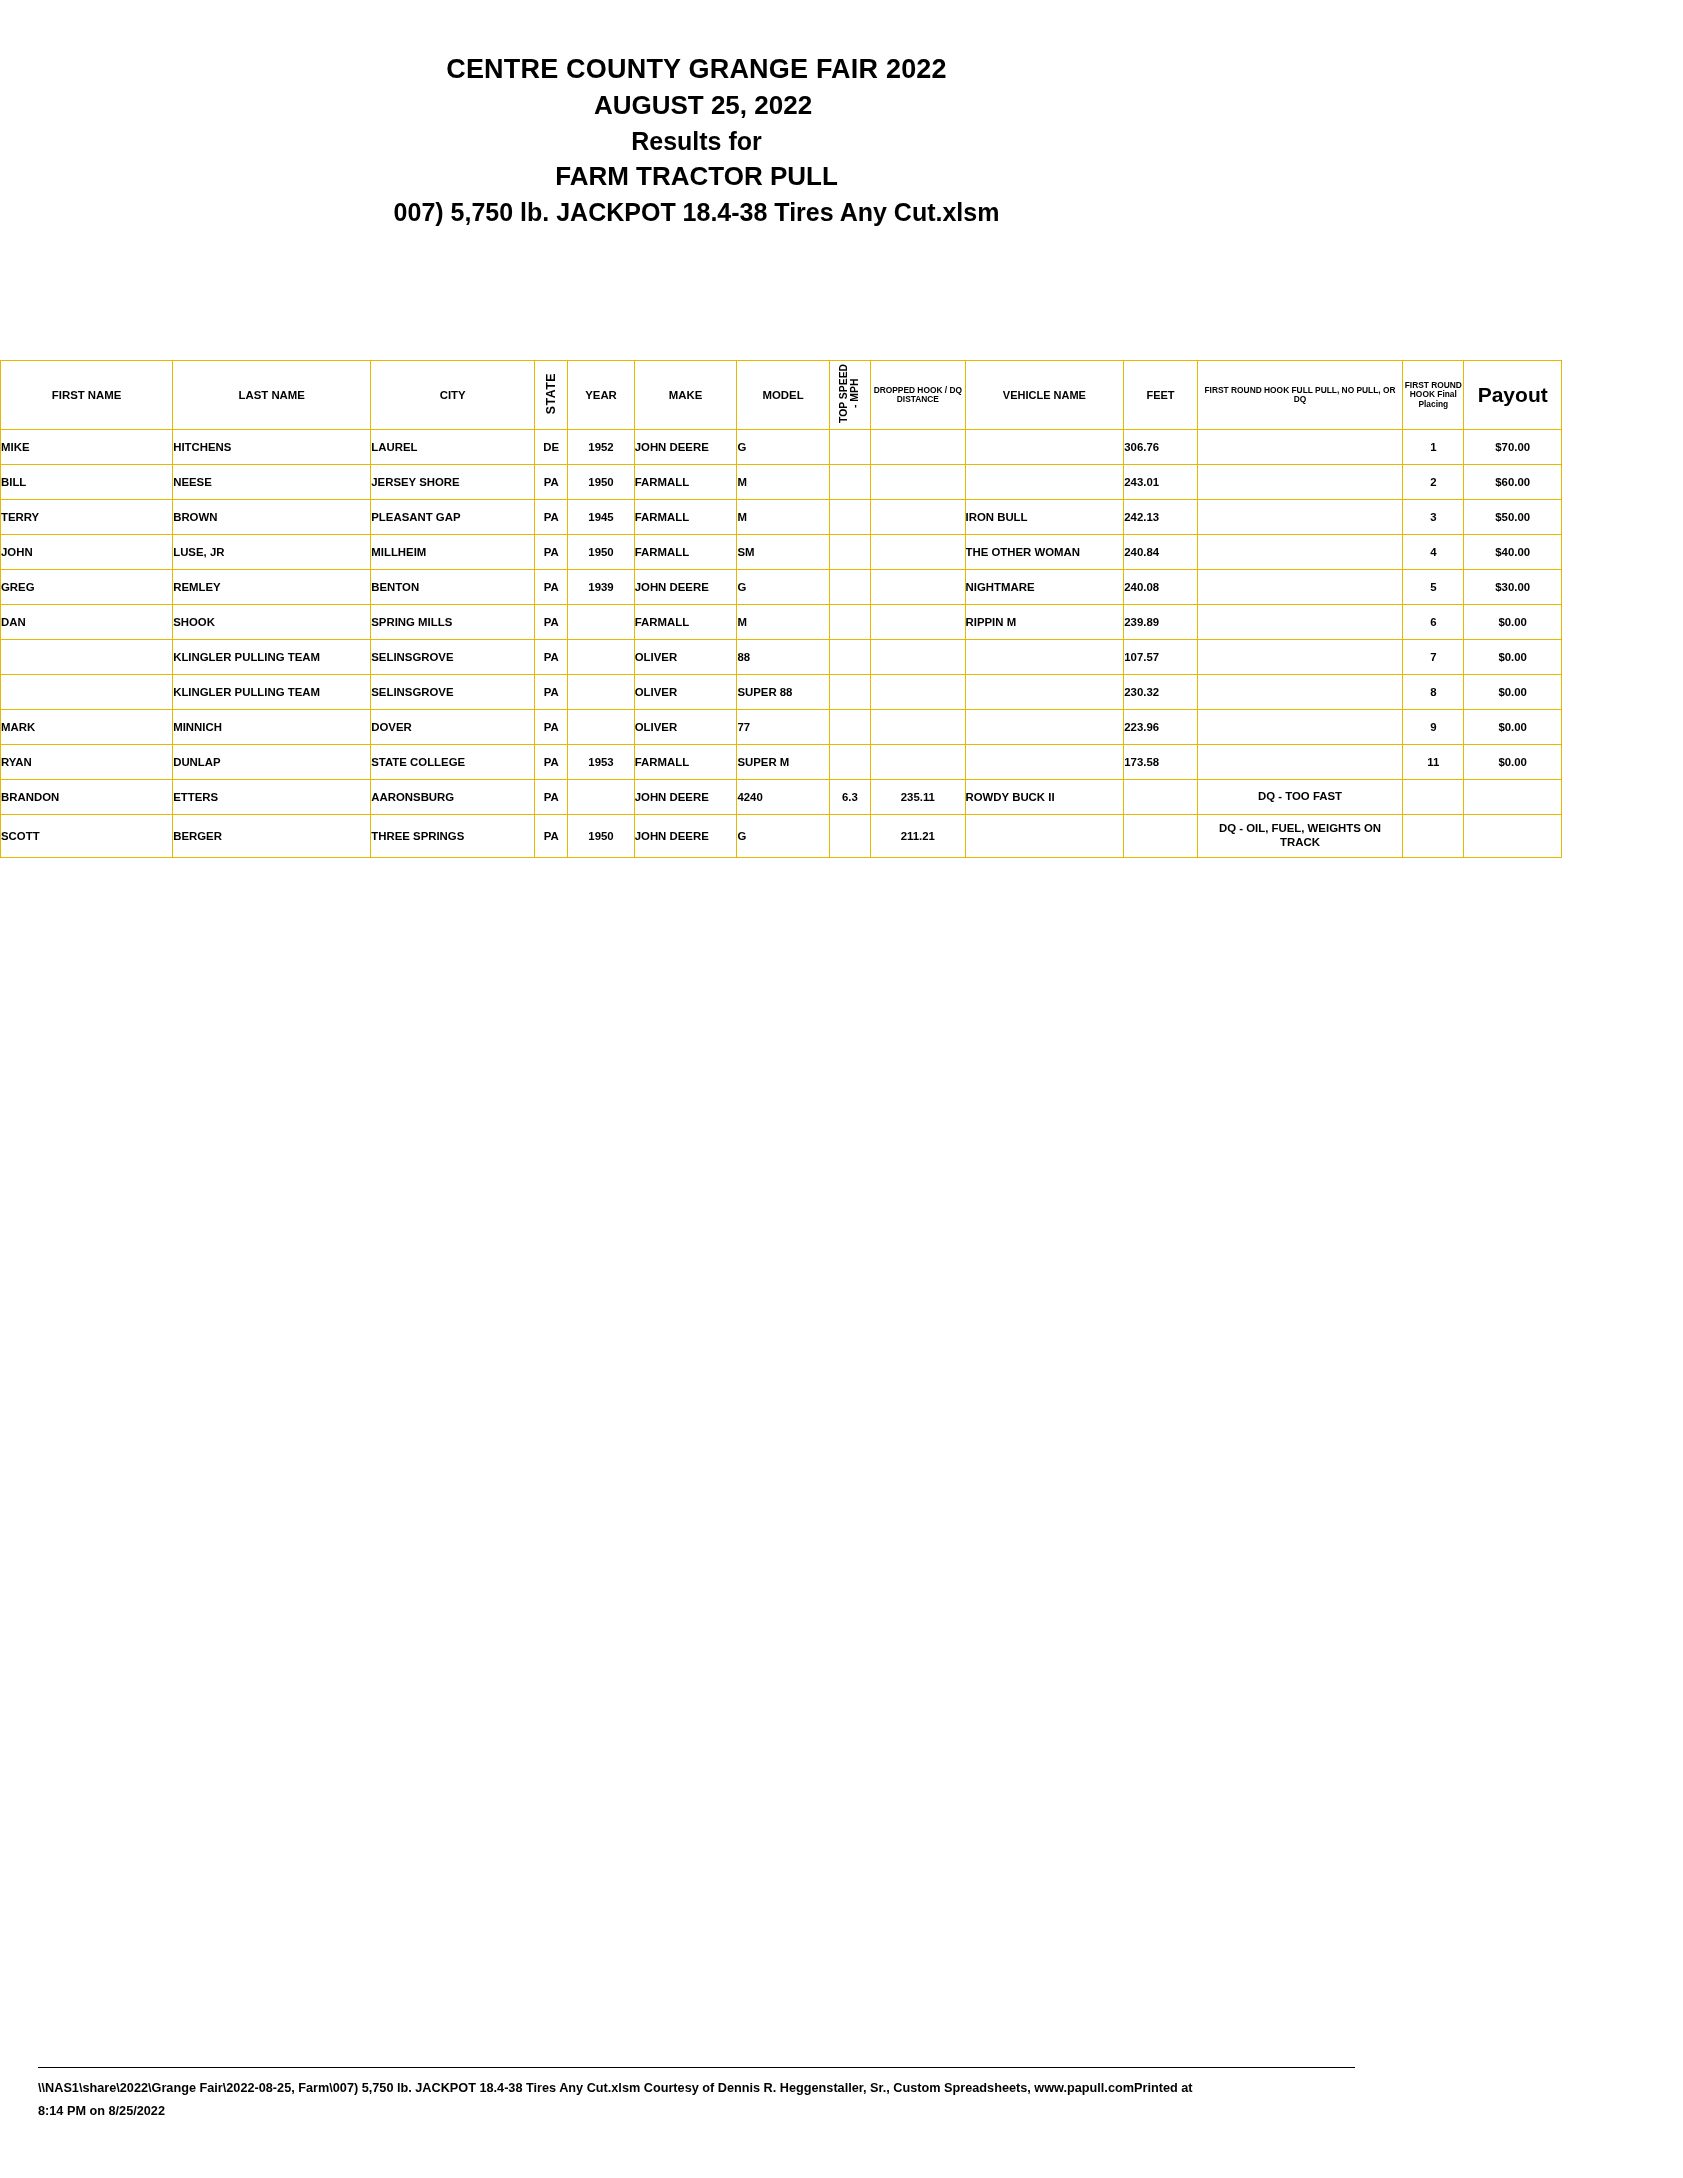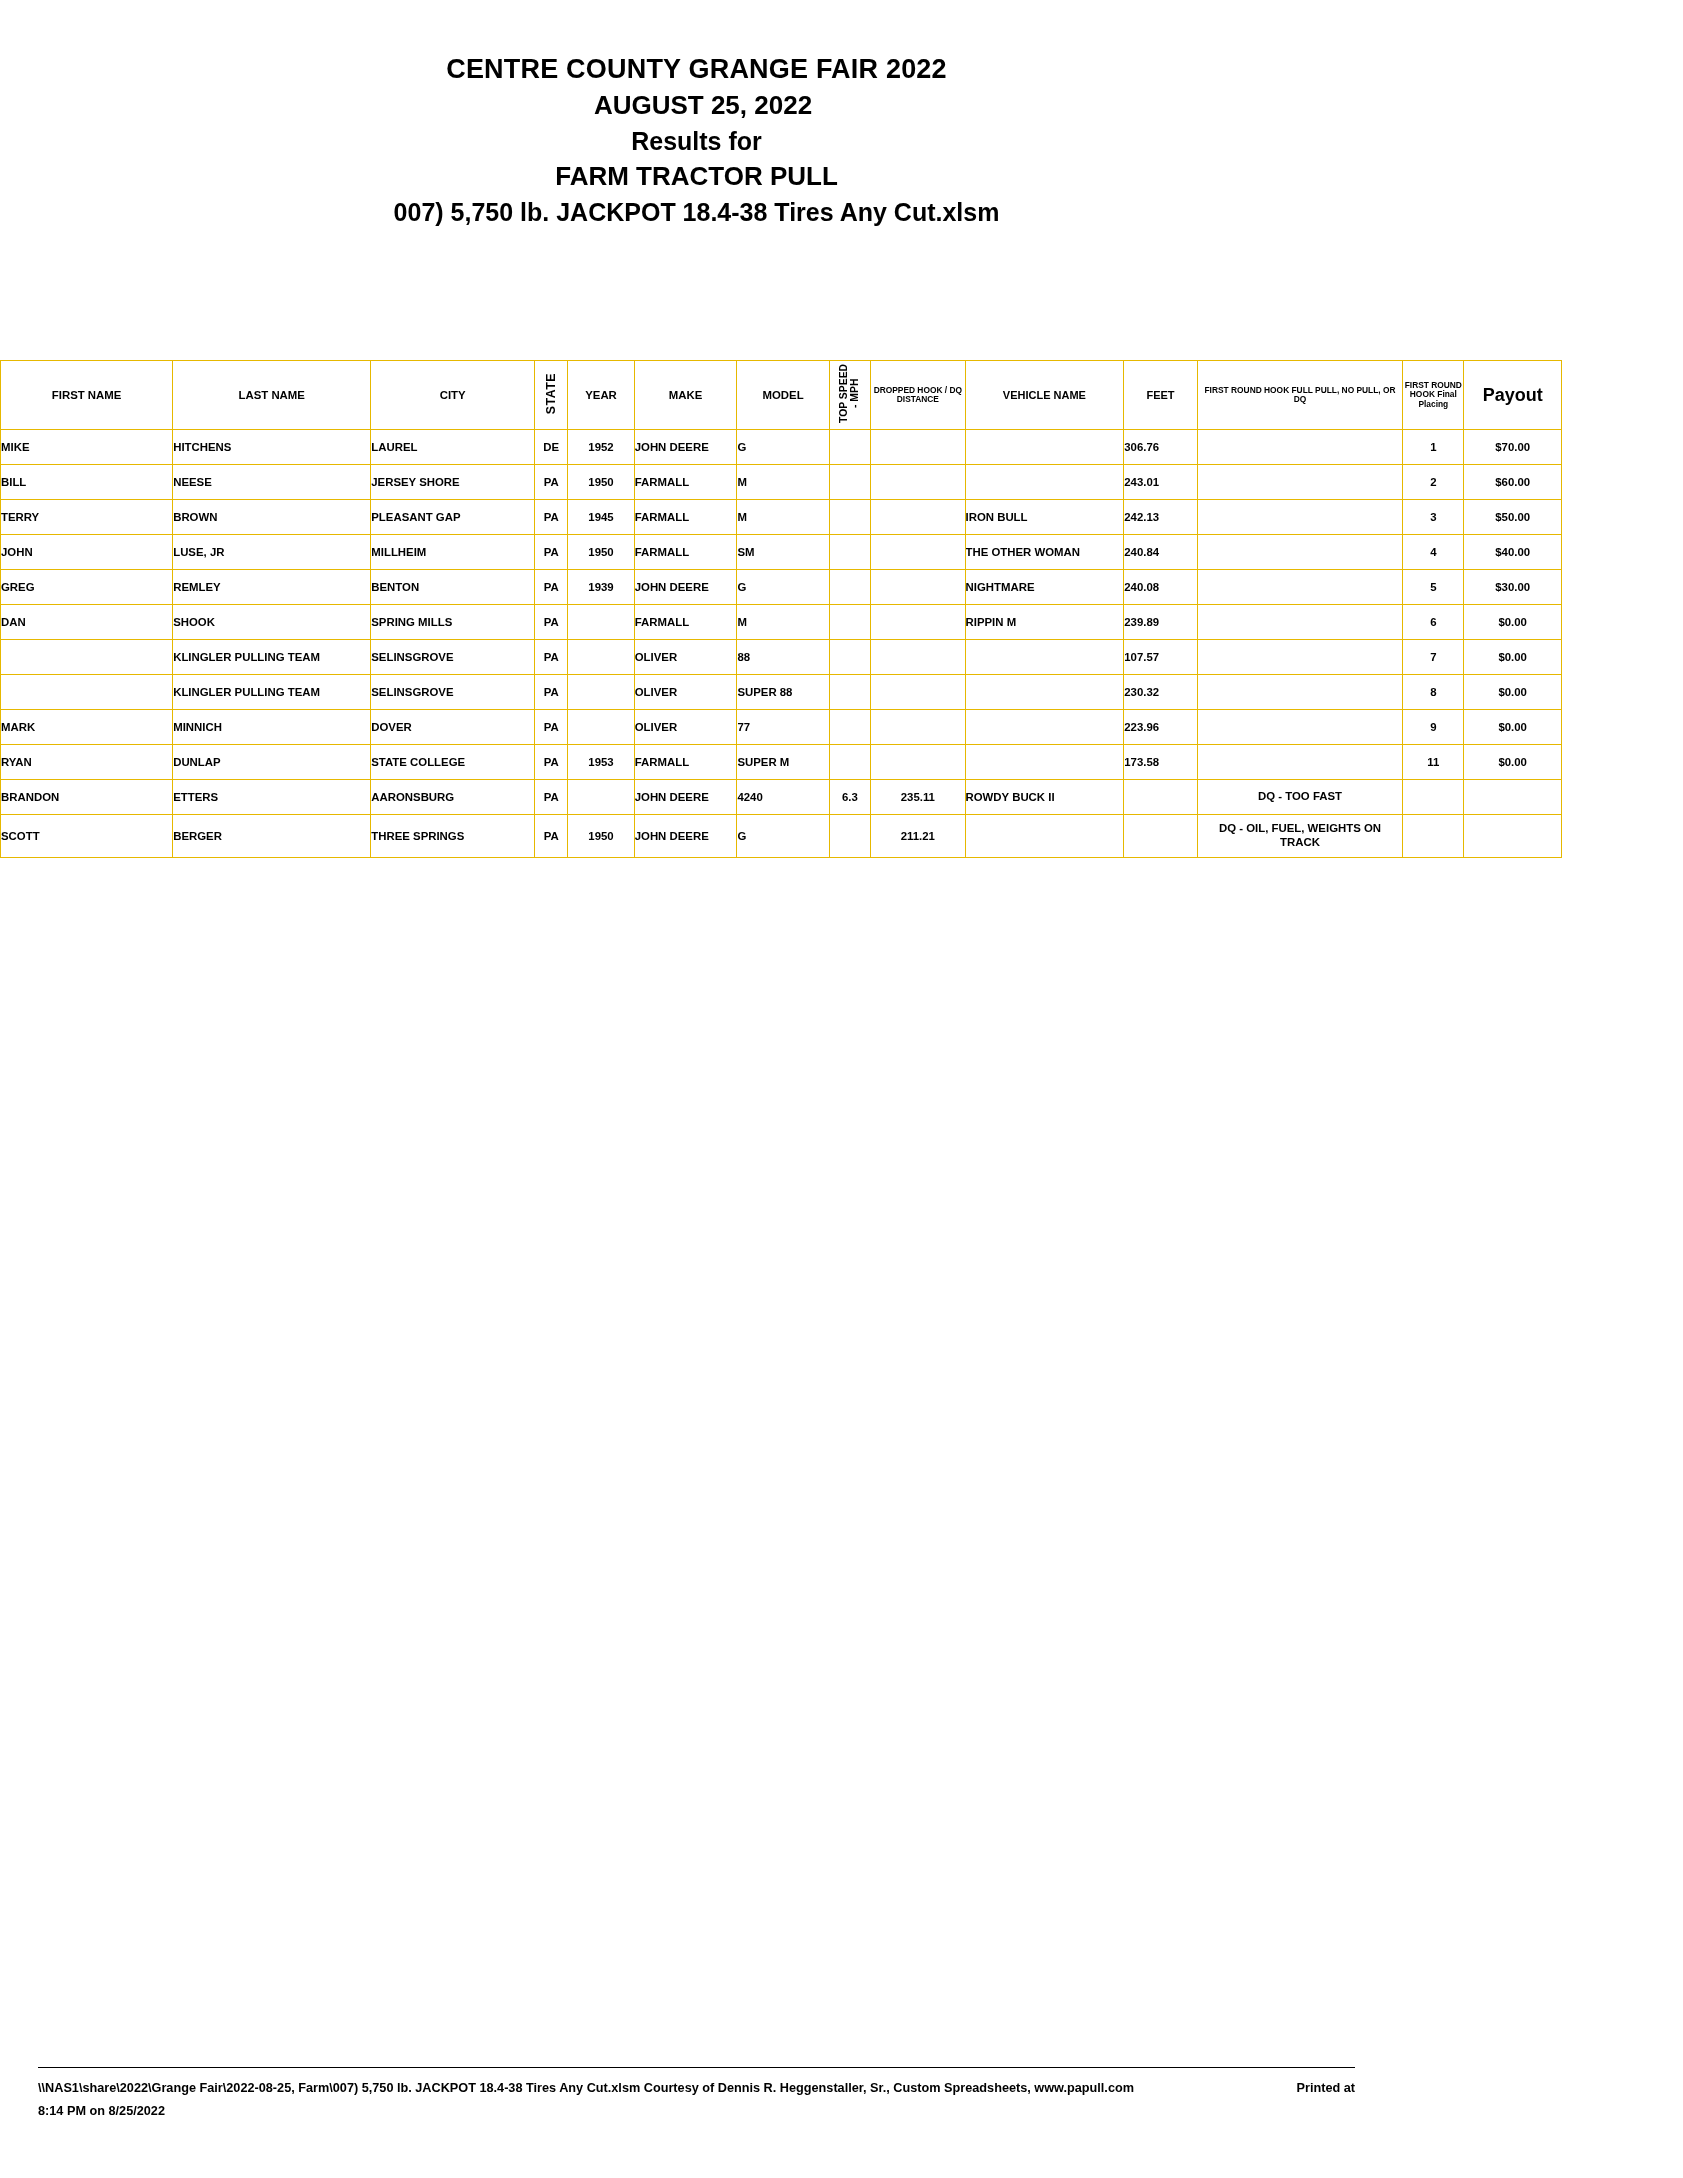--- a/index.html
+++ b/index.html
@@ -64,21 +64,21 @@
     line-height: 1.15;
   }
   thead th.small {
     font-size: 11px;
   }
   thead th.tiny {
     font-size: 8.4px;
     line-height: 1.1;
   }
   thead th.payout {
-    font-size: 18px;
+    font-size: 21px;
   }
   th.vert span {
     display: inline-block;
     writing-mode: vertical-rl;
     transform: rotate(180deg);
     font-size: 12.4px;
     letter-spacing: 0.5px;
   }
   th.rot span {
     display: inline-block;
@@ -108,21 +108,21 @@
     right: 38px;
     bottom: 57px;
     border-top: 1px solid #000;
     padding-top: 10px;
     font-size: 12.7px;
     font-weight: bold;
     line-height: 1.6;
   }
   .footer .row {
     display: flex;
-    justify-content: space-between;
+    justify-content: flex-start;
     align-items: flex-start;
   }
   .footer .left { max-width: 1366px; }
   .footer .right { text-align: right; white-space: nowrap; }
   .footer .second { margin-top: 2px; }
 </style>
 </head>
 <body>
 
 <div class="page">

